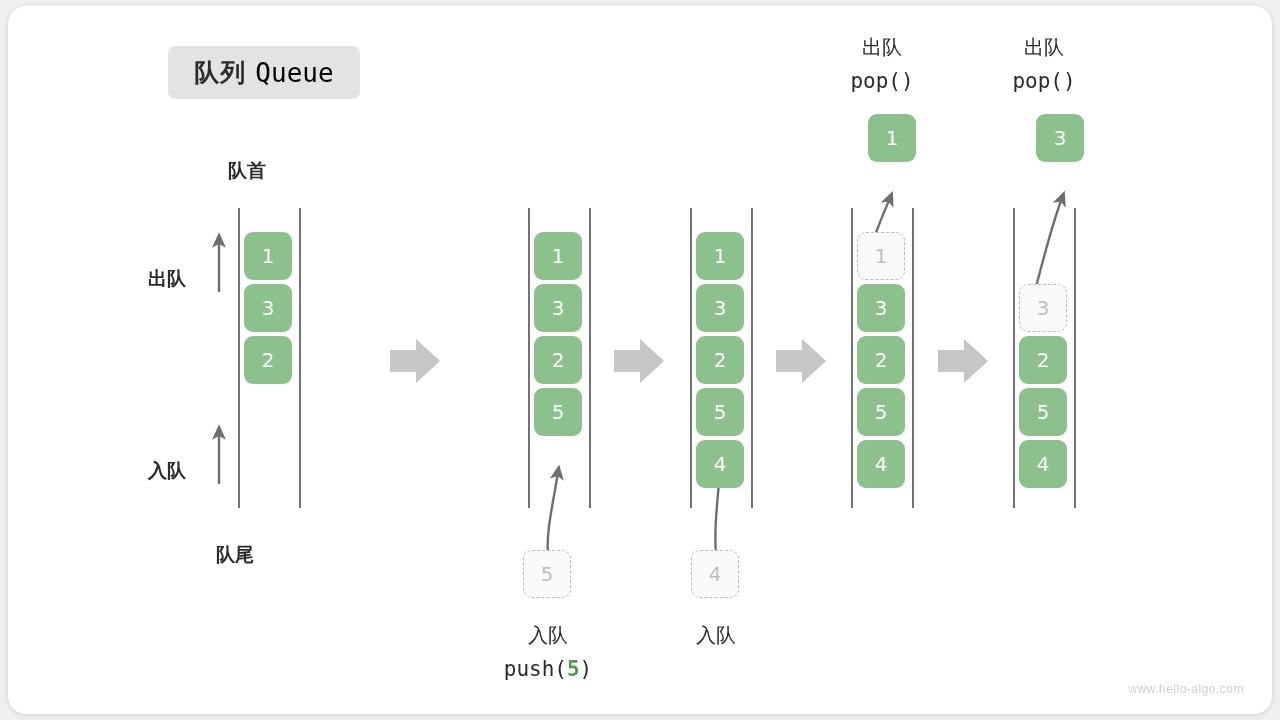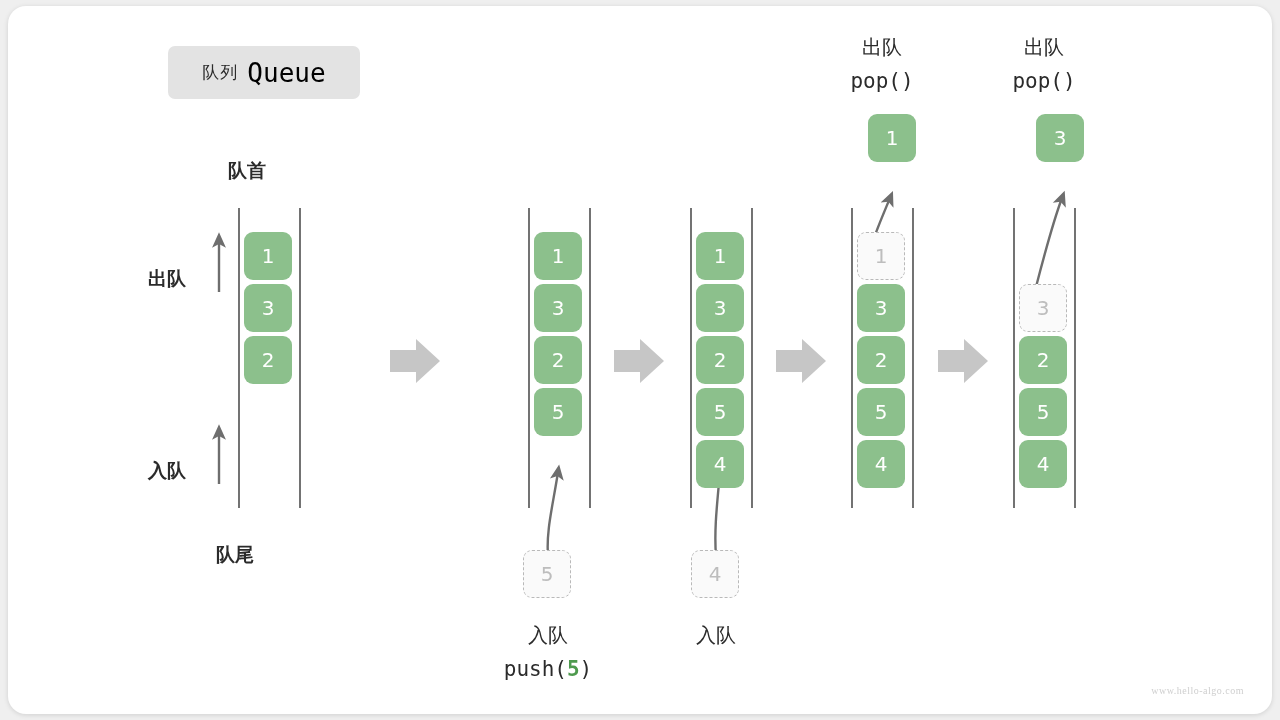--- a/index.html
+++ b/index.html
@@ -49,22 +49,22 @@
     height: 53px;
     background: #e3e3e3;
     border-radius: 7px;
     display: flex;
     align-items: center;
     justify-content: center;
     gap: 9px;
   }
   #title-badge .cn {
     font-family: "DejaVu Sans", "Liberation Sans", sans-serif;
-    font-size: 17px;
-    font-weight: normal;
+    font-size: 25px;
+    font-weight: bold;
     color: #2b2b2b;
     letter-spacing: 1px;
   }
   #title-badge .en {
     font-family: "DejaVu Sans Mono", "Liberation Mono", monospace;
     font-size: 26px;
     color: #000000;
   }
 
   
@@ -132,22 +132,22 @@
   .op-caption .code .num {
     color: #4e9a4e;
     font-weight: bold;
   }
 
   
   #watermark {
     position: absolute;
     right: 36px;
     bottom: 24px;
-    font-family: Liberation Serif, serif;
-    font-size: 10px;
+    font-family: Liberation Sans, sans-serif;
+    font-size: 12px;
     color: #cfcfcf;
     letter-spacing: 0.5px;
   }
 </style>
 </head>
 <body>
 
 <div id="stage">
   <div id="card"></div>
 

